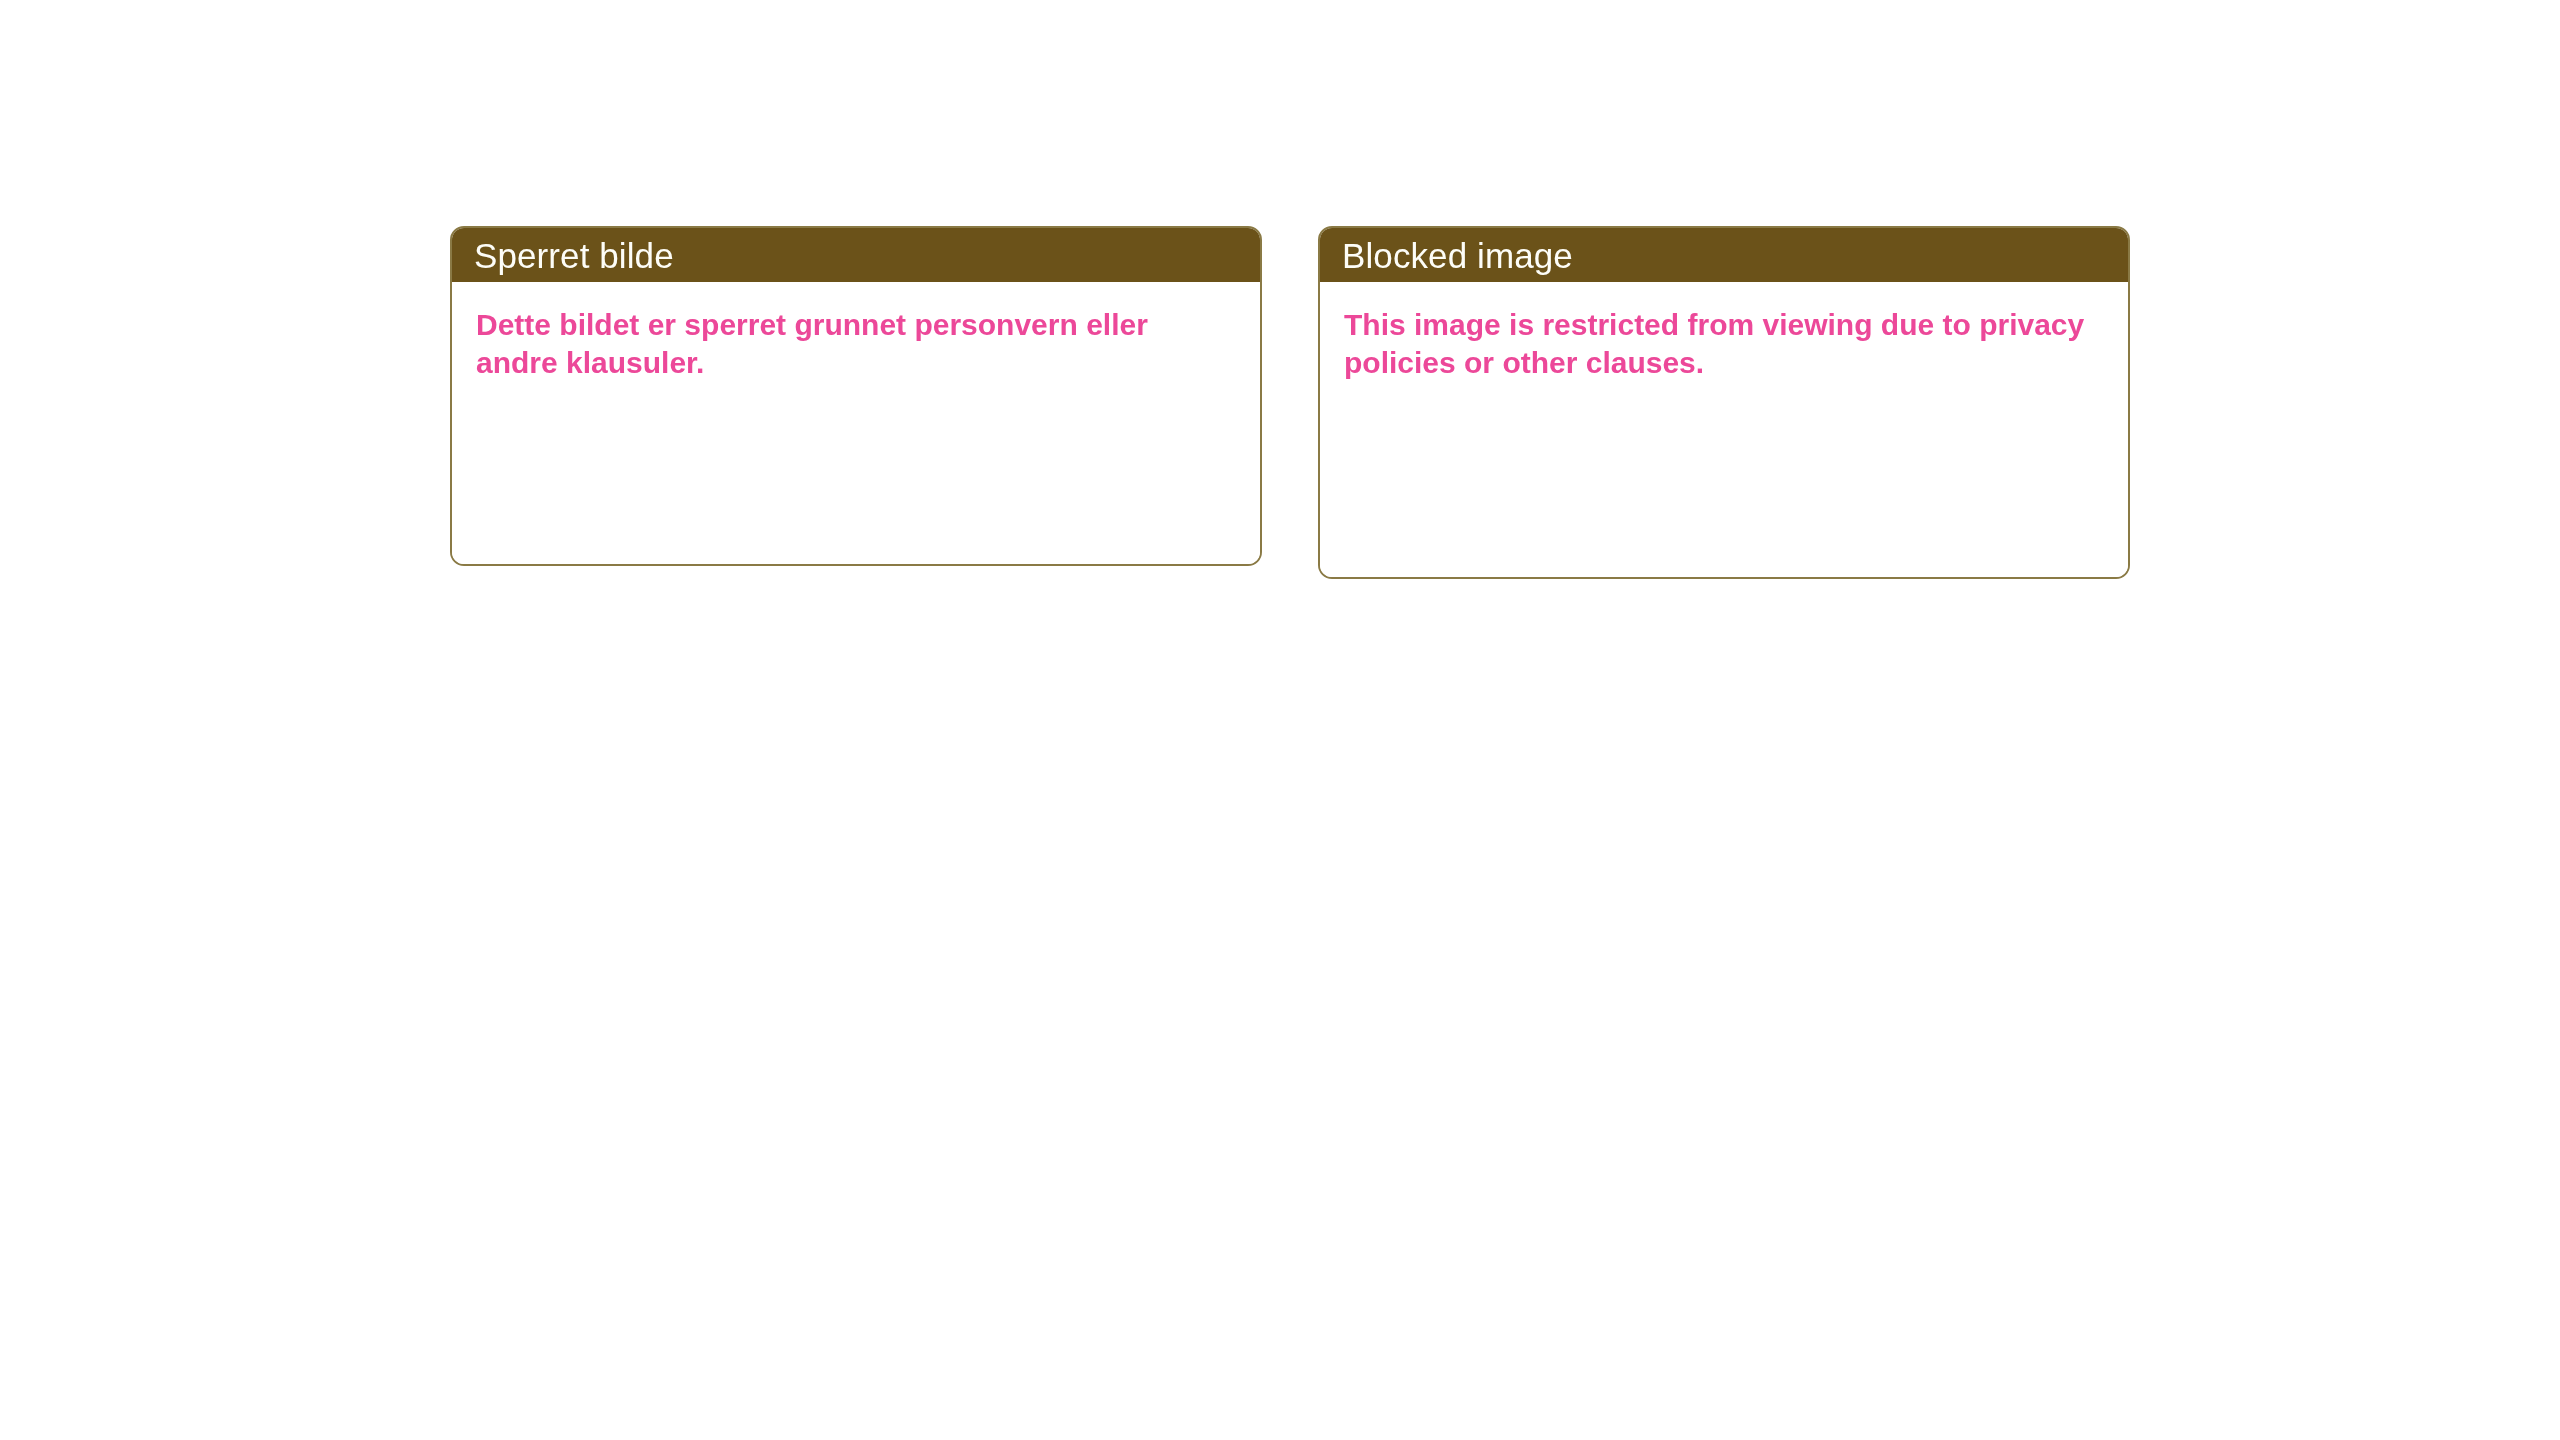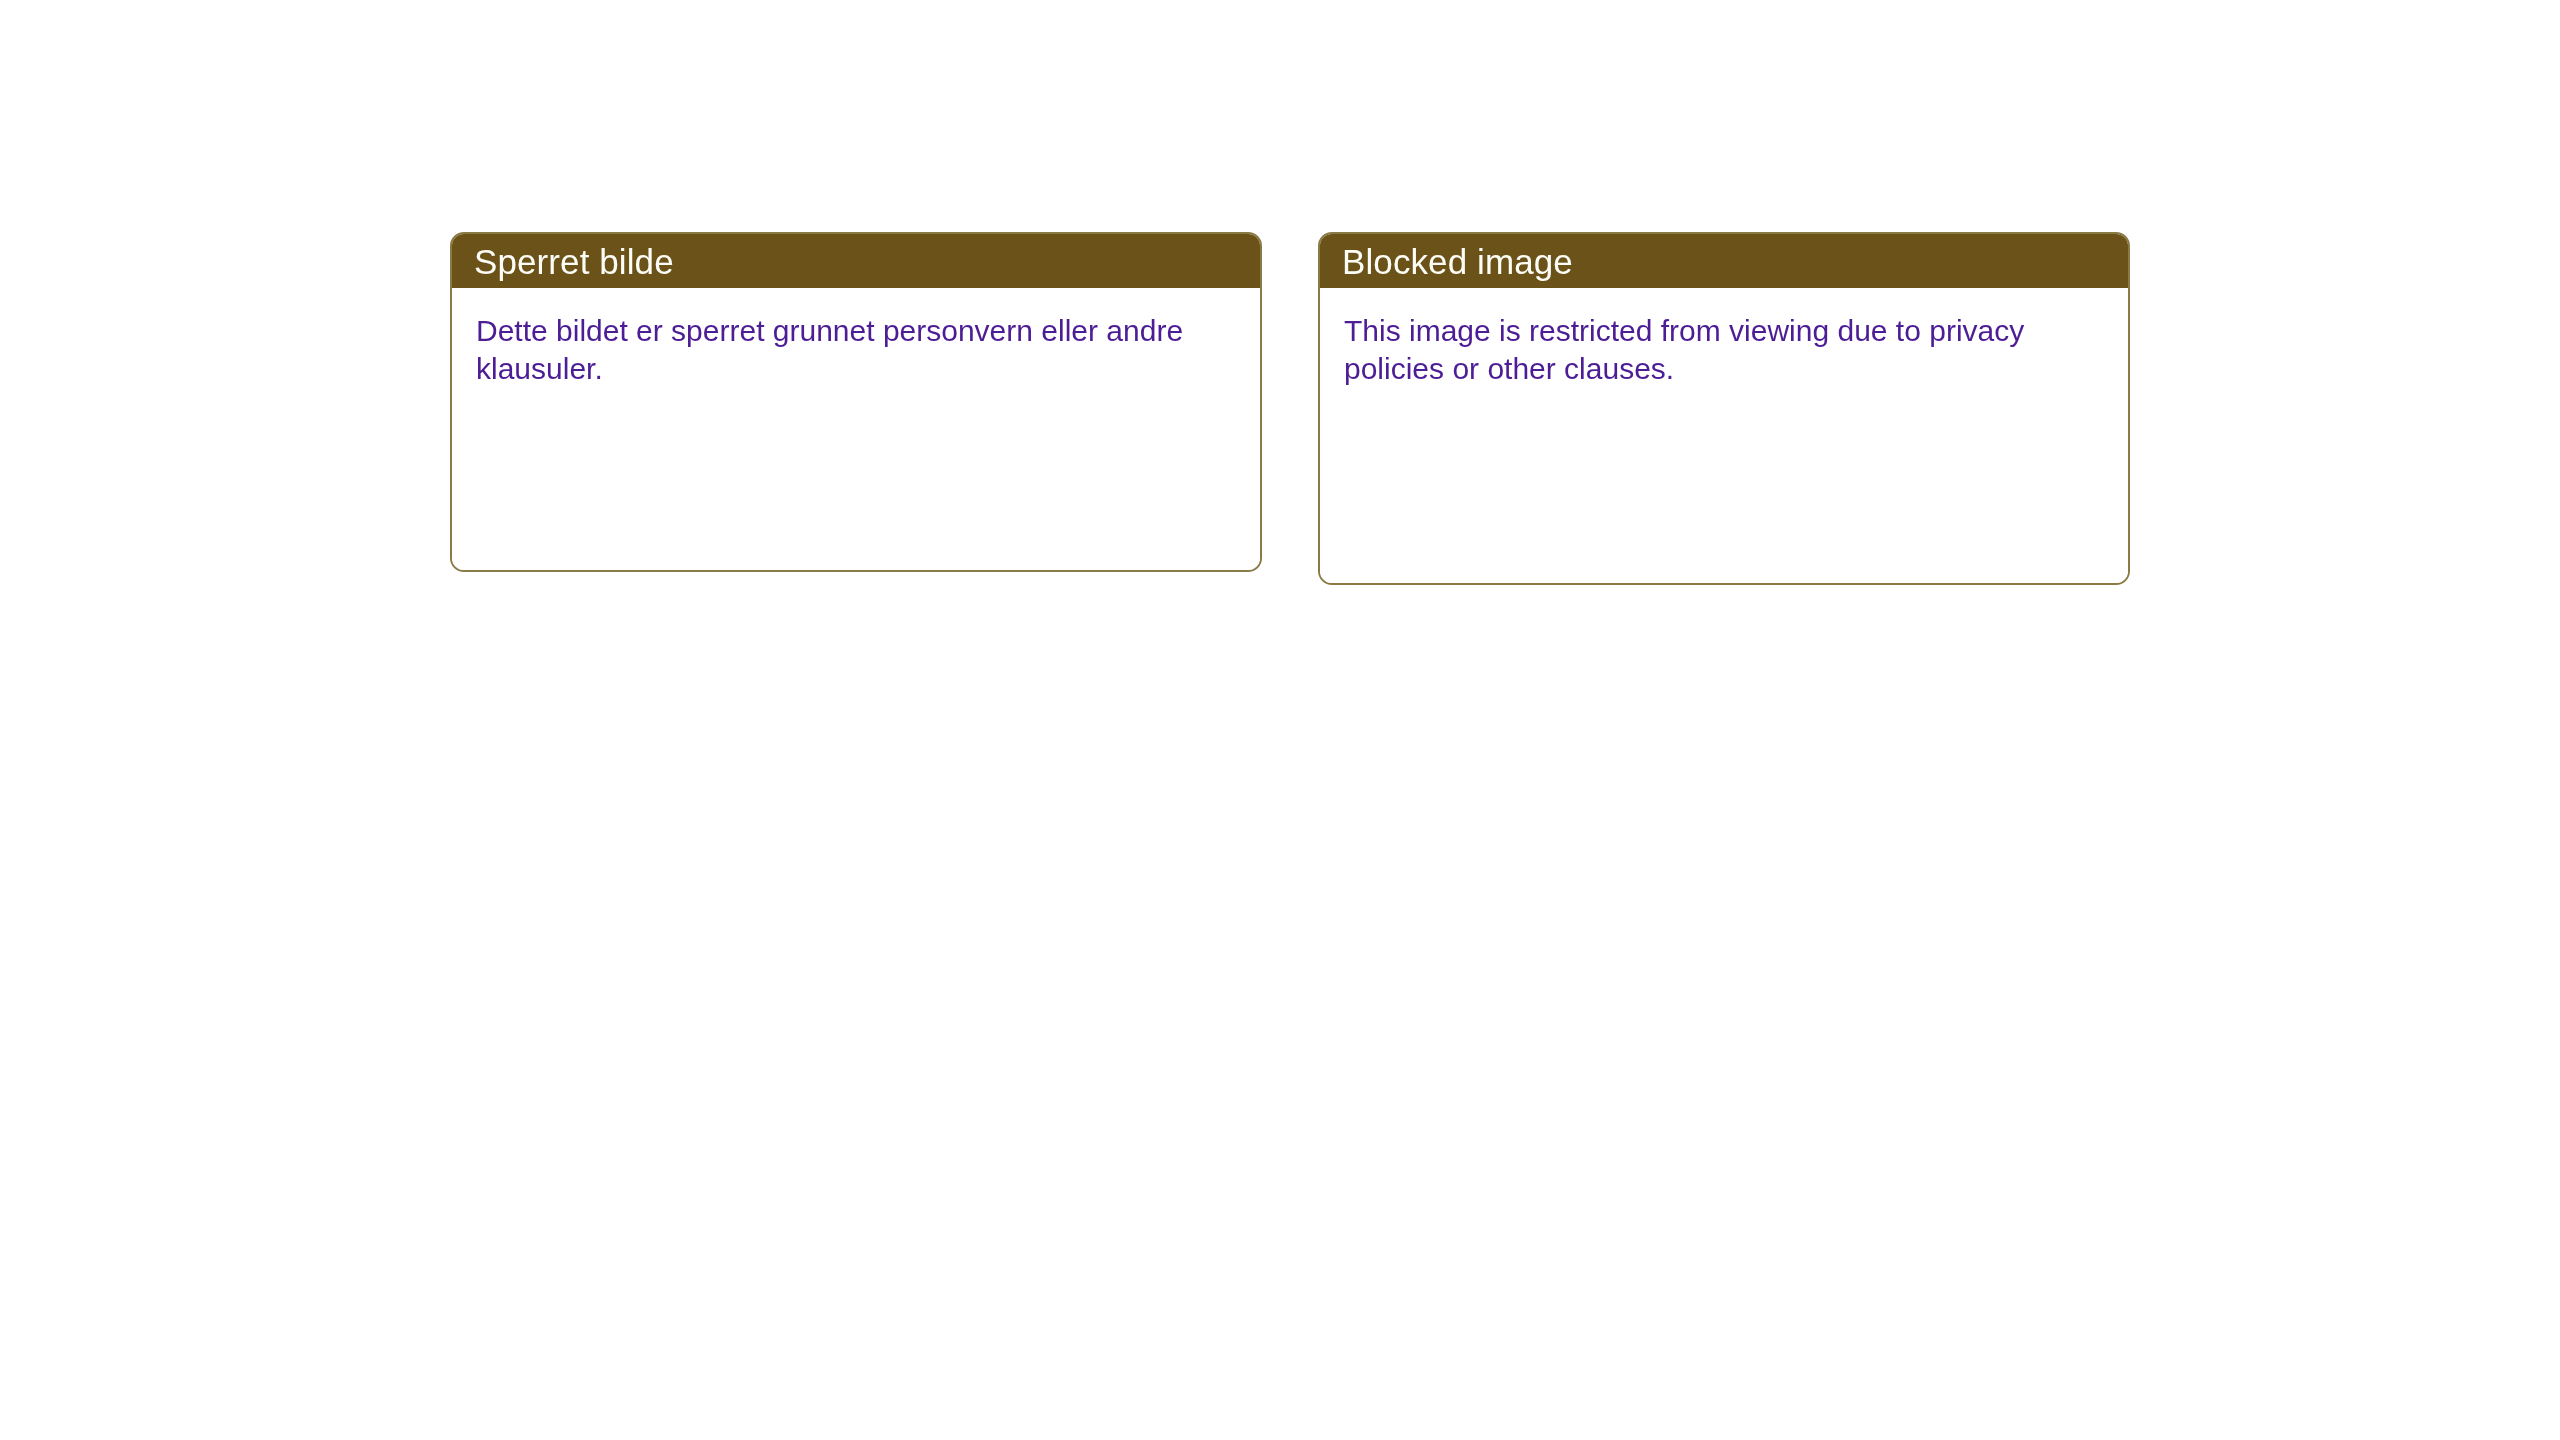--- a/index.html
+++ b/index.html
@@ -17,21 +17,21 @@
 
   .stage {
     position: relative;
     width: 2560px;
     height: 1440px;
   }
 
   .panel-row {
     position: absolute;
     left: 450px;
-    top: 232px;
+    top: 226px;
     display: flex;
     align-items: flex-start;
     gap: 56px;
   }
 
   .panel {
     box-sizing: border-box;
     background: #ffffff;
     border: 2px solid #8a7a45;
     border-radius: 14px;
@@ -70,25 +70,25 @@
   }
 
   .panel-body {
     flex: 1 1 auto;
     padding: 24px 26px 20px 24px;
     box-sizing: border-box;
     background: #ffffff;
   }
 
   .panel-paragraph {
-    color: #4c1d95;
+    color: #ec4899;
     font-size: 30px;
     line-height: 1.25;
     margin: 0;
-    font-weight: 400;
+    font-weight: 700;
   }
 
   .panel-paragraph + .panel-paragraph {
     margin-top: 30px;
   }
 </style>
 </head>
 <body>
 
 <div class="stage">

